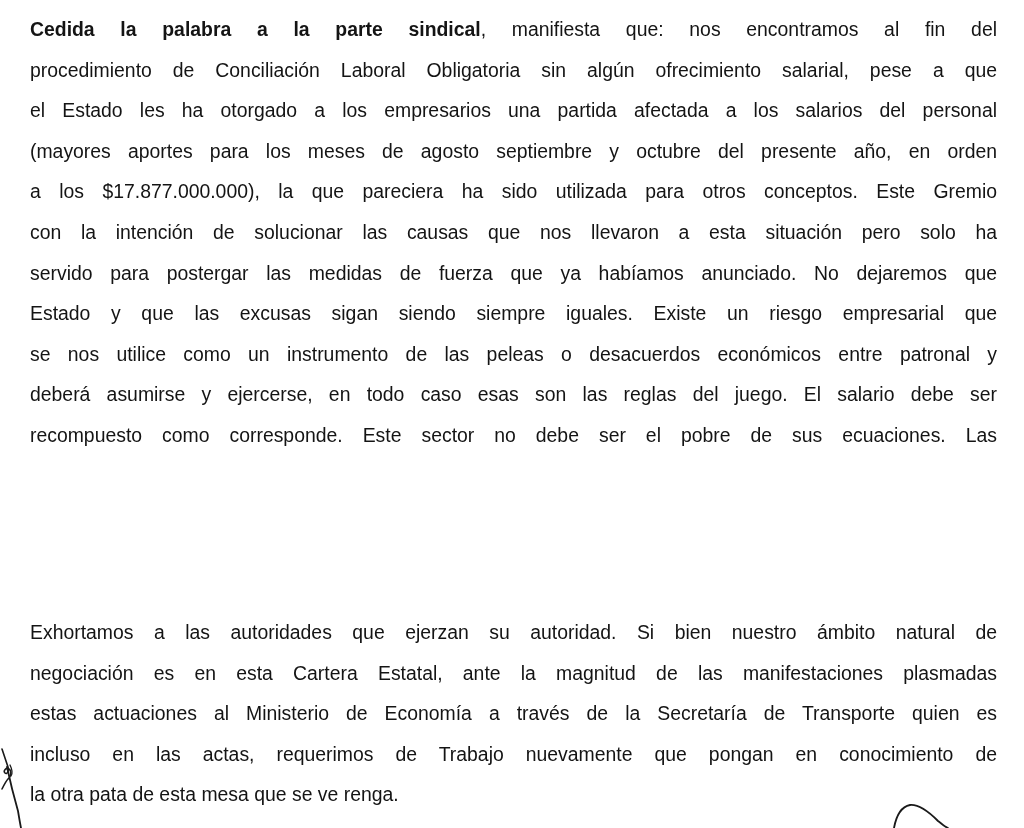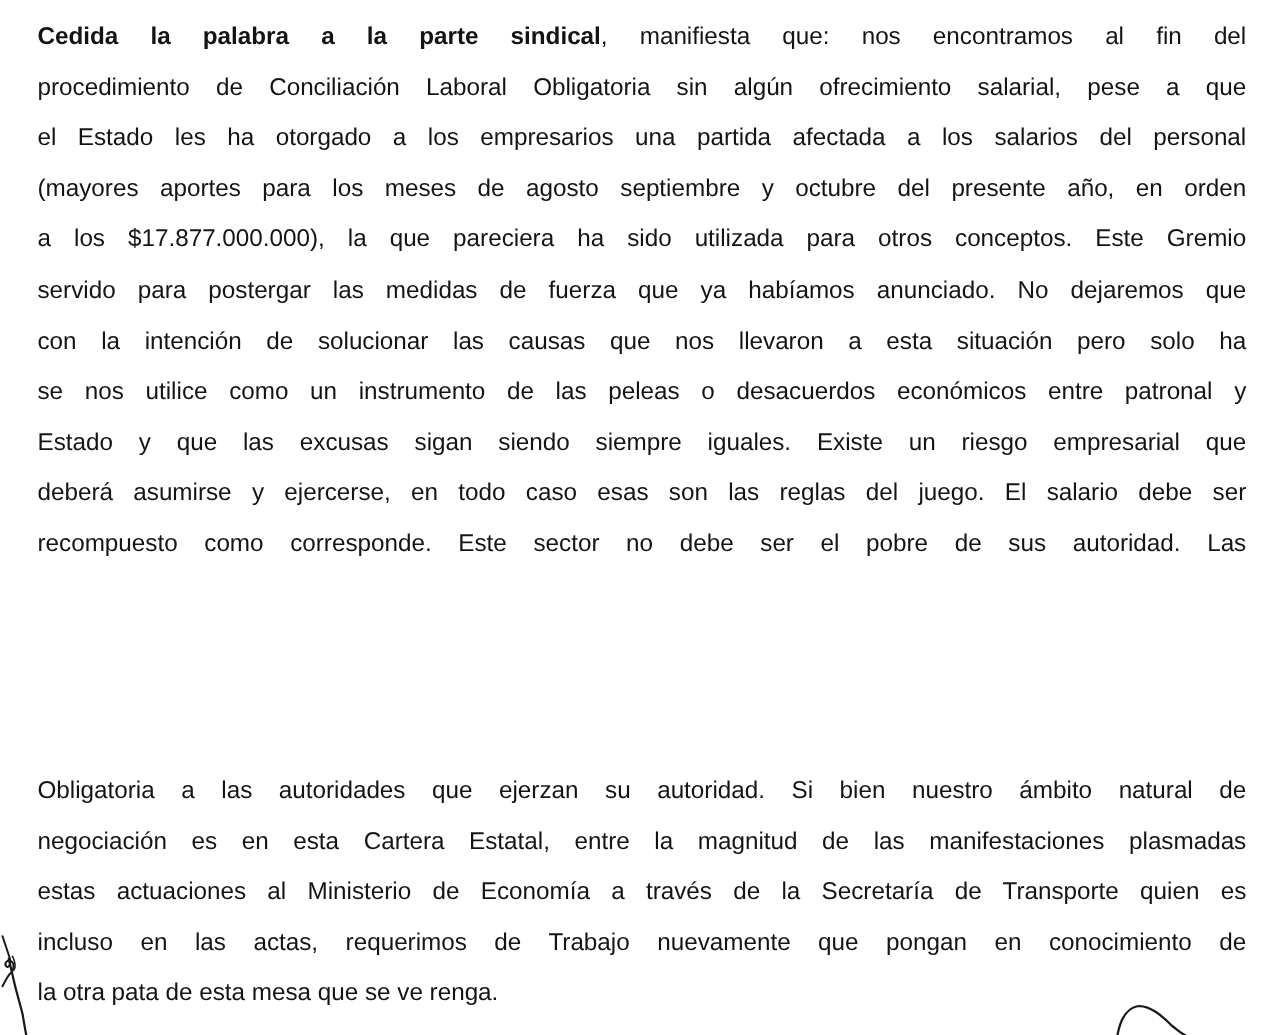--- a/index.html
+++ b/index.html
@@ -66,31 +66,31 @@
 <body>
 
 <div class="page">
 
   <div class="para para-1">
     <span class="line"><span class="bold">Cedida la palabra a la parte sindical</span><span>, manifiesta que: nos encontramos al fin del</span></span>
     <span class="line">procedimiento de Conciliación Laboral Obligatoria sin algún ofrecimiento salarial, pese a que</span>
     <span class="line">el Estado les ha otorgado a los empresarios una partida afectada a los salarios del personal</span>
     <span class="line">(mayores aportes para los meses de agosto septiembre y octubre del presente año, en orden</span>
     <span class="line">a los $17.877.000.000), la que pareciera ha sido utilizada para otros conceptos. Este Gremio</span>
+    <span class="line">con la intención de solucionar las causas que nos llevaron a esta situación pero solo ha</span>
     <span class="line">servido para postergar las medidas de fuerza que ya habíamos anunciado. No dejaremos que</span>
-    <span class="line">con la intención de solucionar las causas que nos llevaron a esta situación pero solo ha</span>
+    <span class="line">Estado y que las excusas sigan siendo siempre iguales. Existe un riesgo empresarial que</span>
     <span class="line">se nos utilice como un instrumento de las peleas o desacuerdos económicos entre patronal y</span>
-    <span class="line">Estado y que las excusas sigan siendo siempre iguales. Existe un riesgo empresarial que</span>
     <span class="line">deberá asumirse y ejercerse, en todo caso esas son las reglas del juego. El salario debe ser</span>
-    <span class="line">recompuesto como corresponde. Este sector no debe ser el pobre de sus autoridad. Las</span>
+    <span class="line">recompuesto como corresponde. Este sector no debe ser el pobre de sus ecuaciones. Las</span>
   </div>
 
   <div class="para para-2">
-    <span class="line">Obligatoria a las autoridades que ejerzan su autoridad. Si bien nuestro ámbito natural de</span>
-    <span class="line">negociación es en esta Cartera Estatal, entre la magnitud de las manifestaciones plasmadas</span>
+    <span class="line">Exhortamos a las autoridades que ejerzan su autoridad. Si bien nuestro ámbito natural de</span>
+    <span class="line">negociación es en esta Cartera Estatal, ante la magnitud de las manifestaciones plasmadas</span>
     <span class="line">estas actuaciones al Ministerio de Economía a través de la Secretaría de Transporte quien es</span>
     <span class="line">incluso en las actas, requerimos de Trabajo nuevamente que pongan en conocimiento de</span>
     <span class="line last">la otra pata de esta mesa que se ve renga.</span>
   </div>
 
   <svg class="signature-left" viewBox="0 0 24 83" xmlns="http://www.w3.org/2000/svg">
     <path d="M2 4 C4 10, 6 16, 8 22 C9 26, 7 30, 5 28 C3 26, 6 22, 9 24 C12 26, 11 32, 8 34 C6 36, 4 40, 2 44" fill="none" stroke="#1a1a1a" stroke-width="1.6" stroke-linecap="round"></path>
     <path d="M7 22 C10 36, 14 52, 18 66 C19 72, 20 78, 21 83" fill="none" stroke="#1a1a1a" stroke-width="1.8" stroke-linecap="round"></path>
     <path d="M10 20 C12 24, 13 28, 11 31" fill="none" stroke="#1a1a1a" stroke-width="1.3" stroke-linecap="round"></path>
   </svg>

